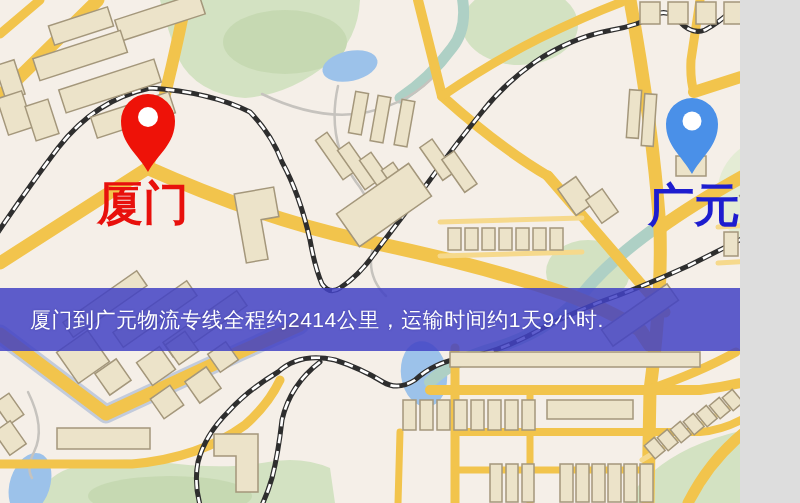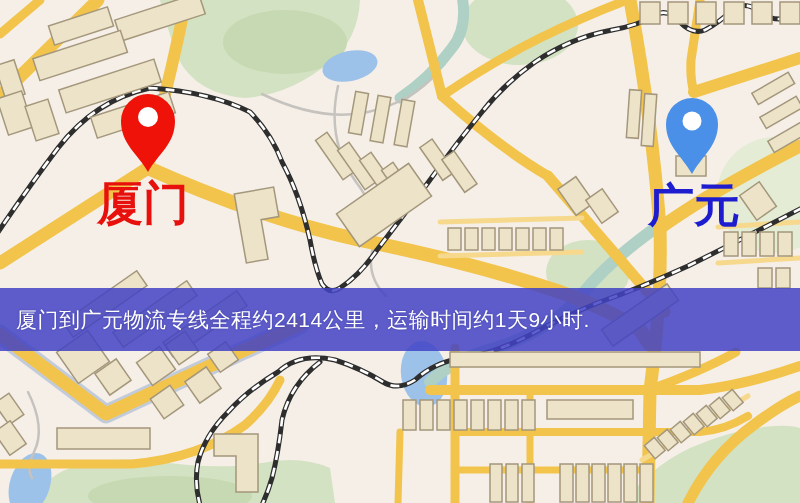--- a/index.html
+++ b/index.html
@@ -1,35 +1,35 @@
 <!DOCTYPE html>
 <html><head>
 <meta charset="utf-8">
 <style>
   html,body{margin:0;padding:0;background:#ddd;font-family:"Liberation Sans",sans-serif;}
-  #stage{position:relative;width:800px;height:503px;overflow:hidden;background:#f5efe8;}
+  #stage{position:relative;width:740px;height:503px;overflow:hidden;background:#f5efe8;}
   #stage svg{position:absolute;left:0;top:0;}
   
   .rd{stroke:#f2c44c;fill:none;stroke-linecap:round;stroke-linejoin:round;}
   .rdc{stroke:#c2cbdc;fill:none;stroke-linecap:round;stroke-linejoin:round;}
   .rdm{stroke:#f6d98c;fill:none;stroke-linecap:round;}
   .park{fill:#d3e2c2;stroke:none;}
   .parkd{fill:#c6d9b2;stroke:none;}
   .parkp{fill:#e4ecd5;stroke:none;}
   .wat{fill:#9cc2ea;stroke:none;}
   .riv{stroke:#aed0c5;fill:none;stroke-linecap:round;}
   .str{stroke:#c6c3be;fill:none;stroke-width:2.5;stroke-linecap:round;}
   .bld{fill:#ece3c9;stroke:#a4977b;stroke-width:1.5;}
   .rail-b{stroke:#2e2e2e;stroke-width:5;fill:none;stroke-linecap:round;}
   .rail-w{stroke:#ffffff;stroke-width:2.6;fill:none;stroke-dasharray:9 8;stroke-linecap:butt;}
   .pin-label{font-size:46px;font-weight:bold;font-family:"Liberation Sans",sans-serif;}
   
   #banner{position:absolute;left:0;top:288px;width:800px;height:63px;
           background:rgba(66,66,196,0.85);display:flex;align-items:center;
-          box-sizing:border-box;padding-left:16px;}
+          box-sizing:border-box;padding-left:30px;}
   #banner span{color:#fff;font-size:21px;letter-spacing:0.5px;white-space:nowrap;
                text-shadow:0 0 2px rgba(40,40,140,.6);}
 </style>
 </head>
 <body>
 
 <div id="stage">
   <svg width="800" height="503" viewBox="0 0 800 503">
 
     <defs>

